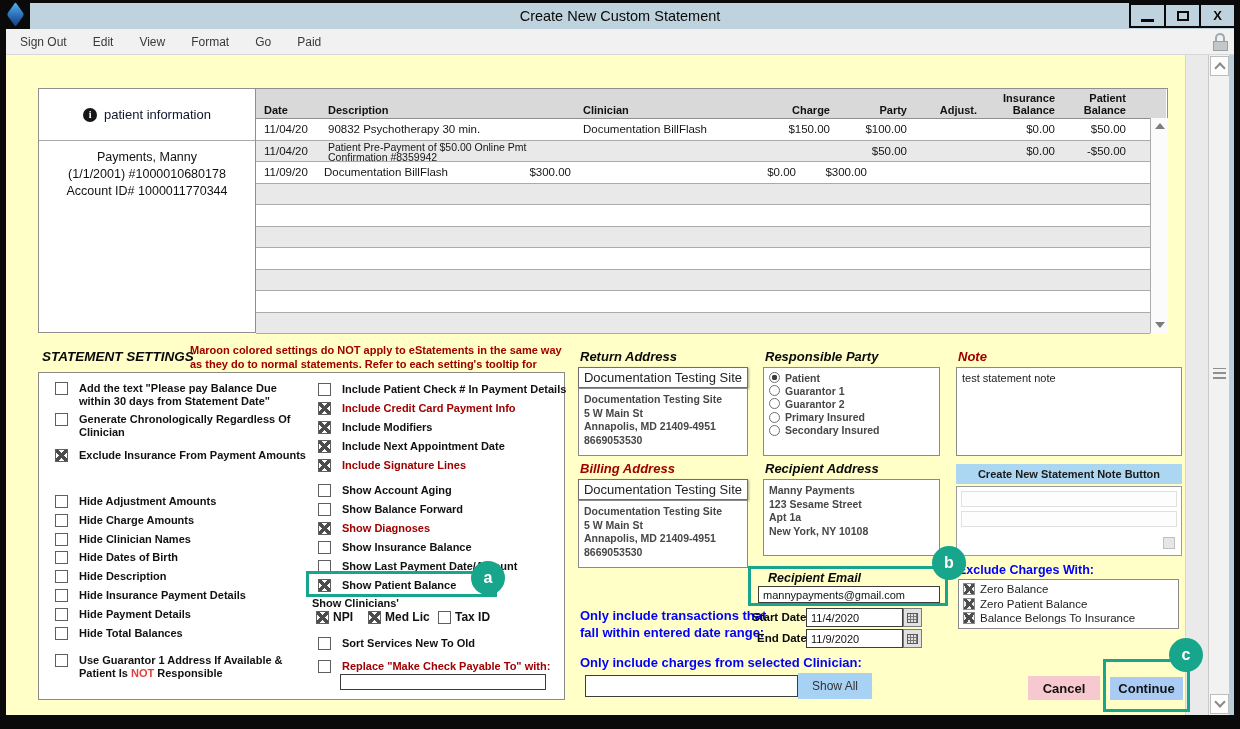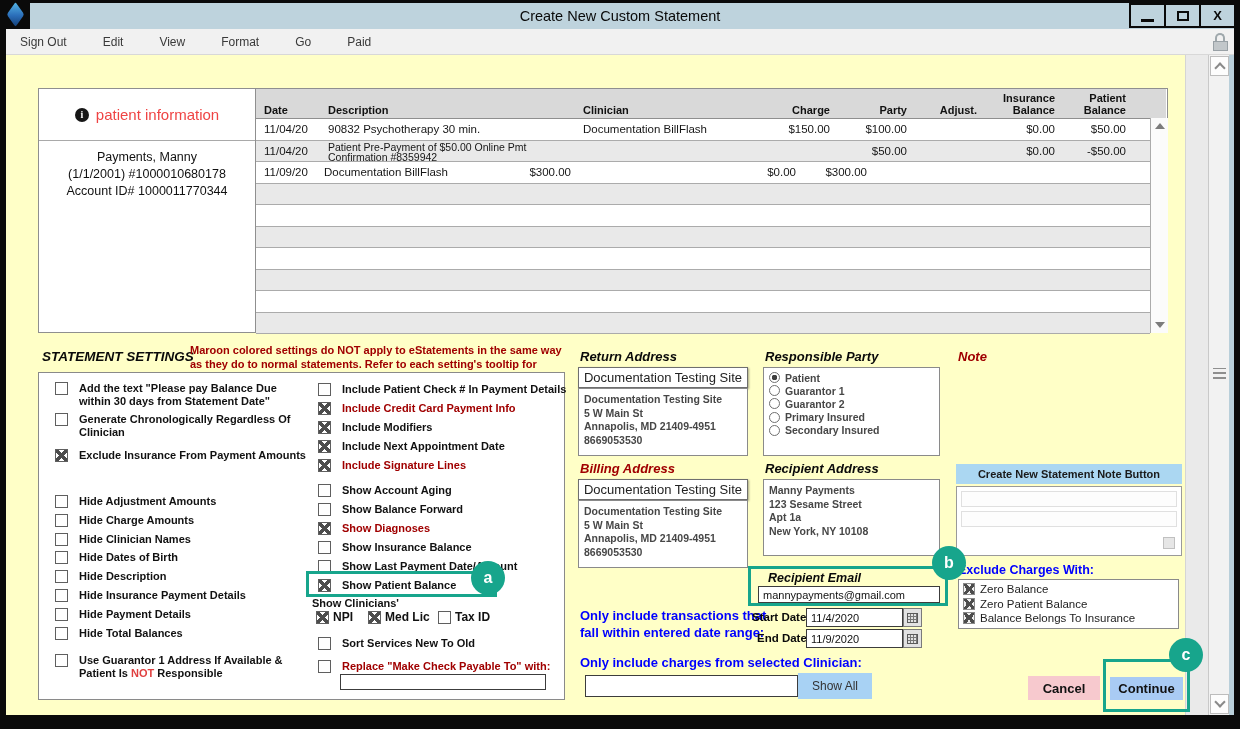--- a/index.html
+++ b/index.html
@@ -19,21 +19,21 @@
     font-size:14.5px; color:#0a0a0a; }
   .win-controls { right:4px; top:3px; display:flex; }
   .win-btn { width:37px; height:25px; border:2px solid #0a0a0a; margin-left:-2px;
     background:#BED3DD; display:flex; align-items:center; justify-content:center; }
   .glyph-min { width:13px; height:3px; background:#0a0a0a; margin-top:9px; }
   .glyph-max { width:12px; height:10px; border:2px solid #0a0a0a; }
   .glyph-close { font-weight:bold; font-size:13px; color:#0a0a0a; }
 
   
   .menubar { left:6px; top:29px; width:1228px; height:26px; background:#F1F1F1;
-    display:flex; align-items:center; padding-left:14px; gap:36px;
+    display:flex; align-items:center; padding-left:14px; gap:26px;
     border-bottom:1px solid #D8D8D8; }
   .menu-item { font-size:12px; color:#3a3a3a; }
 
   .lock { left:1211px; top:33px; width:18px; height:19px; }
   .lock-shackle { width:10px; height:8px; border:2px solid #9FA8AC; border-bottom:none;
     border-radius:5px 5px 0 0; margin:0 auto; }
   .lock-body { width:15px; height:10px; background:#C2C7CA; border:1px solid #99A1A6; margin:0 auto; }
 
   
   .main-bg { left:6px; top:55px; width:1179px; height:660px; background:#FFFFC7; }
@@ -50,21 +50,21 @@
     background:repeating-linear-gradient(0deg,#8f8f8f 0 2px,transparent 2px 5px); }
 
   
   .patient-panel { left:38px; top:88px; width:218px; height:245px; background:#fff;
     border:1px solid #8f8f8f; }
   .patient-head { position:absolute; left:0; top:0; width:100%; height:52px;
     border-bottom:1px solid #A9A9A9; display:flex; align-items:center; justify-content:center; gap:7px; }
   .info-icon { width:14px; height:14px; border-radius:50%; background:#161616; color:#fff;
     font-size:10px; font-weight:bold; font-family:"Liberation Serif",serif;
     display:flex; align-items:center; justify-content:center; }
-  .patient-head-label { font-size:15px; color:#ef4444; }
+  .patient-head-label { font-size:13px; color:#0f172a; }
   .patient-lines { position:absolute; left:0; top:60px; width:100%; text-align:center;
     font-size:12.5px; color:#111; line-height:17px; }
 
   
   .table { left:256px; top:88px; width:912px; height:245px; background:#fff;
     border:1px solid #8f8f8f; border-left:none; }
   .thead { position:absolute; left:0; top:0; width:910px; height:30px; background:#D9D9D9;
     border-bottom:1px solid #8f8f8f; display:flex; align-items:flex-end; padding-bottom:2px; }
   .th { font-weight:bold; font-size:11px; color:#111; white-space:pre-line; line-height:12px; }
   .trow { position:absolute; left:0; width:894px; height:21.5px; display:flex;
@@ -413,20 +413,21 @@
       <span class="radio"></span>
       <span class="radio-label">Primary Insured</span>
     </div>
     <div class="radio-row">
       <span class="radio"></span>
       <span class="radio-label">Secondary Insured</span>
     </div>
   </div>
 
   <div class="abs sec-heading maroon" style="left:958px;top:349px;">Note</div>
+  <div class="abs note-box" style="left:956px;top:367px;width:226px;height:89px;">test statement note</div>
 
   <div class="abs sec-heading maroon" style="left:580px;top:461px;">Billing Address</div>
   <div class="abs combo" style="left:578px;top:479px;width:170px;height:21px;">Documentation Testing Site</div>
   <div class="abs addr-box" style="left:578px;top:500px;width:170px;height:68px;">
     <div>Documentation Testing Site</div>
     <div>5 W Main St</div>
     <div>Annapolis, MD 21409-4951</div>
     <div>8669053530</div>
   </div>
 

